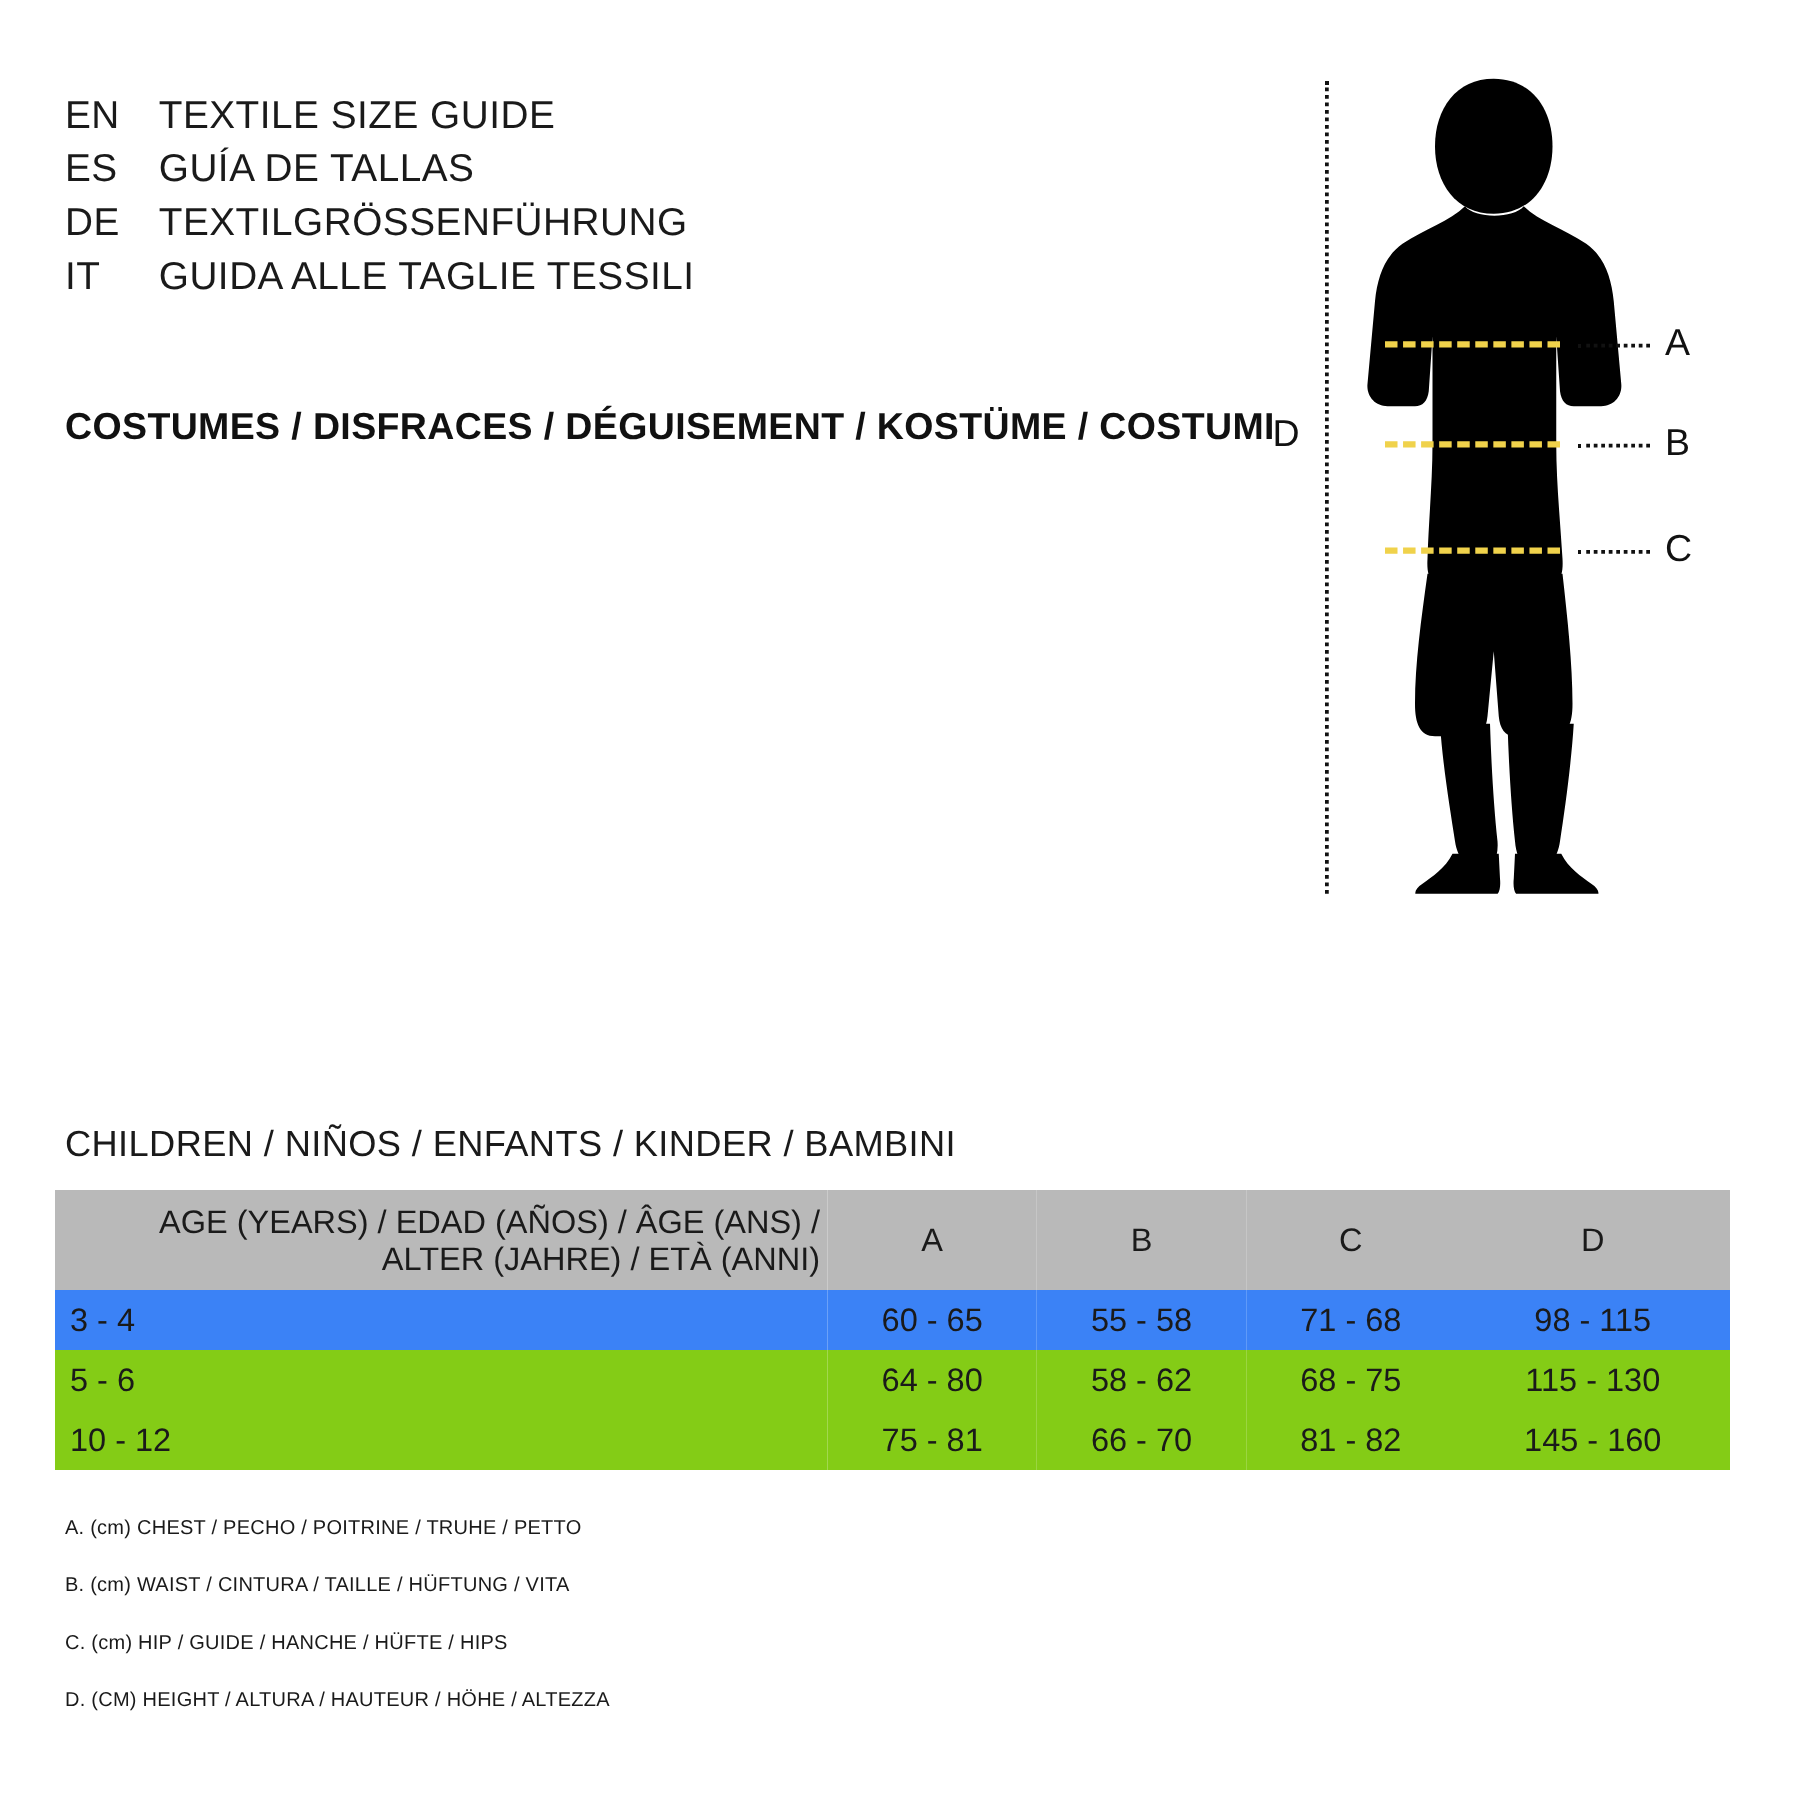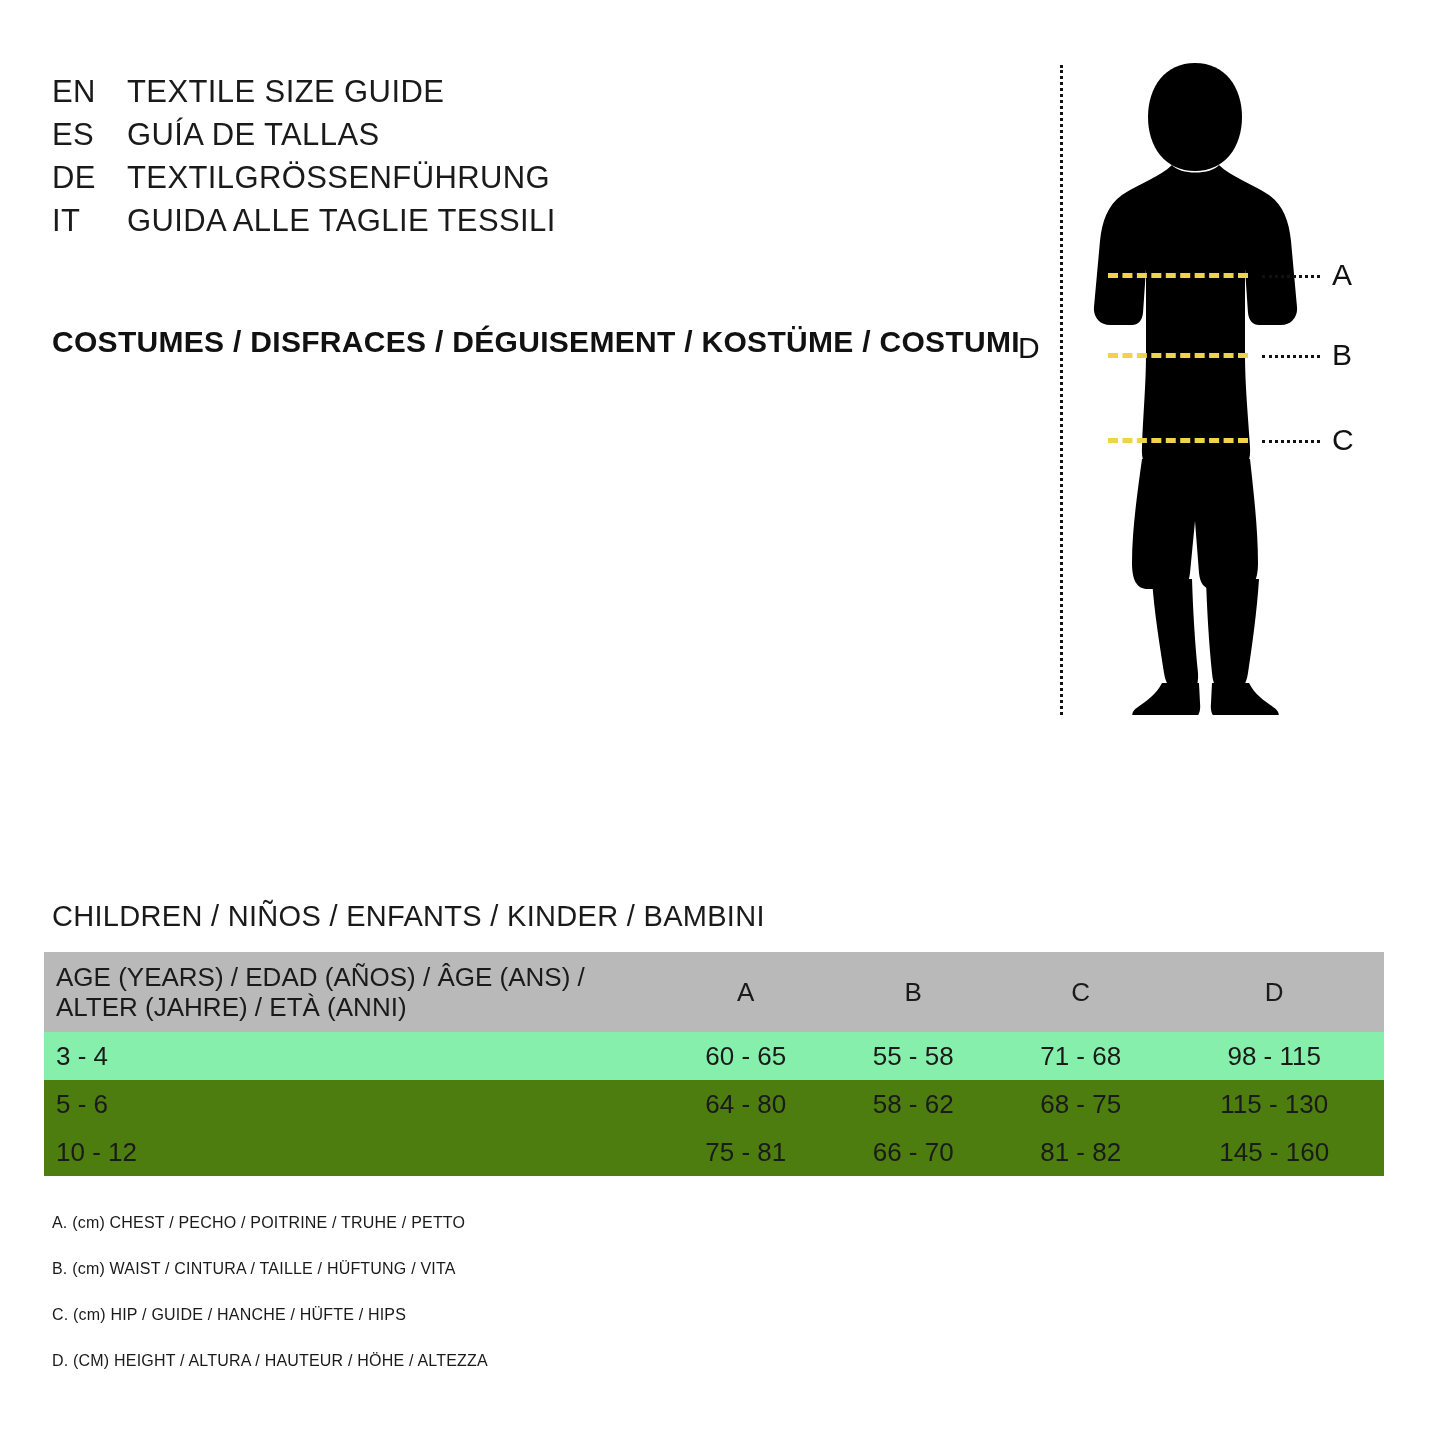--- a/index.html
+++ b/index.html
@@ -128,38 +128,38 @@
   }
   table.size-table th {
     background: #b9b9b9;
     font-weight: normal;
     text-align: center;
     padding: 10px 6px;
     vertical-align: middle;
     line-height: 30px;
   }
   table.size-table th.first {
-    text-align: left;
+    text-align: right;
     padding-left: 12px;
     width: 600px;
   }
   table.size-table td {
     text-align: center;
     padding: 8px 6px;
     line-height: 32px;
   }
   table.size-table td.first {
     text-align: left;
     padding-left: 12px;
   }
   table.size-table tr.alt td {
-    background: #4d7c0f;
+    background: #84cc16;
   }
   table.size-table tr.plain td {
-    background: #86efac;
+    background: #3b82f6;
   }
 
   
   .legend {
     position: absolute;
     left: 52px;
     top: 1200px;
     width: 1100px;
   }
   .legend-row {

